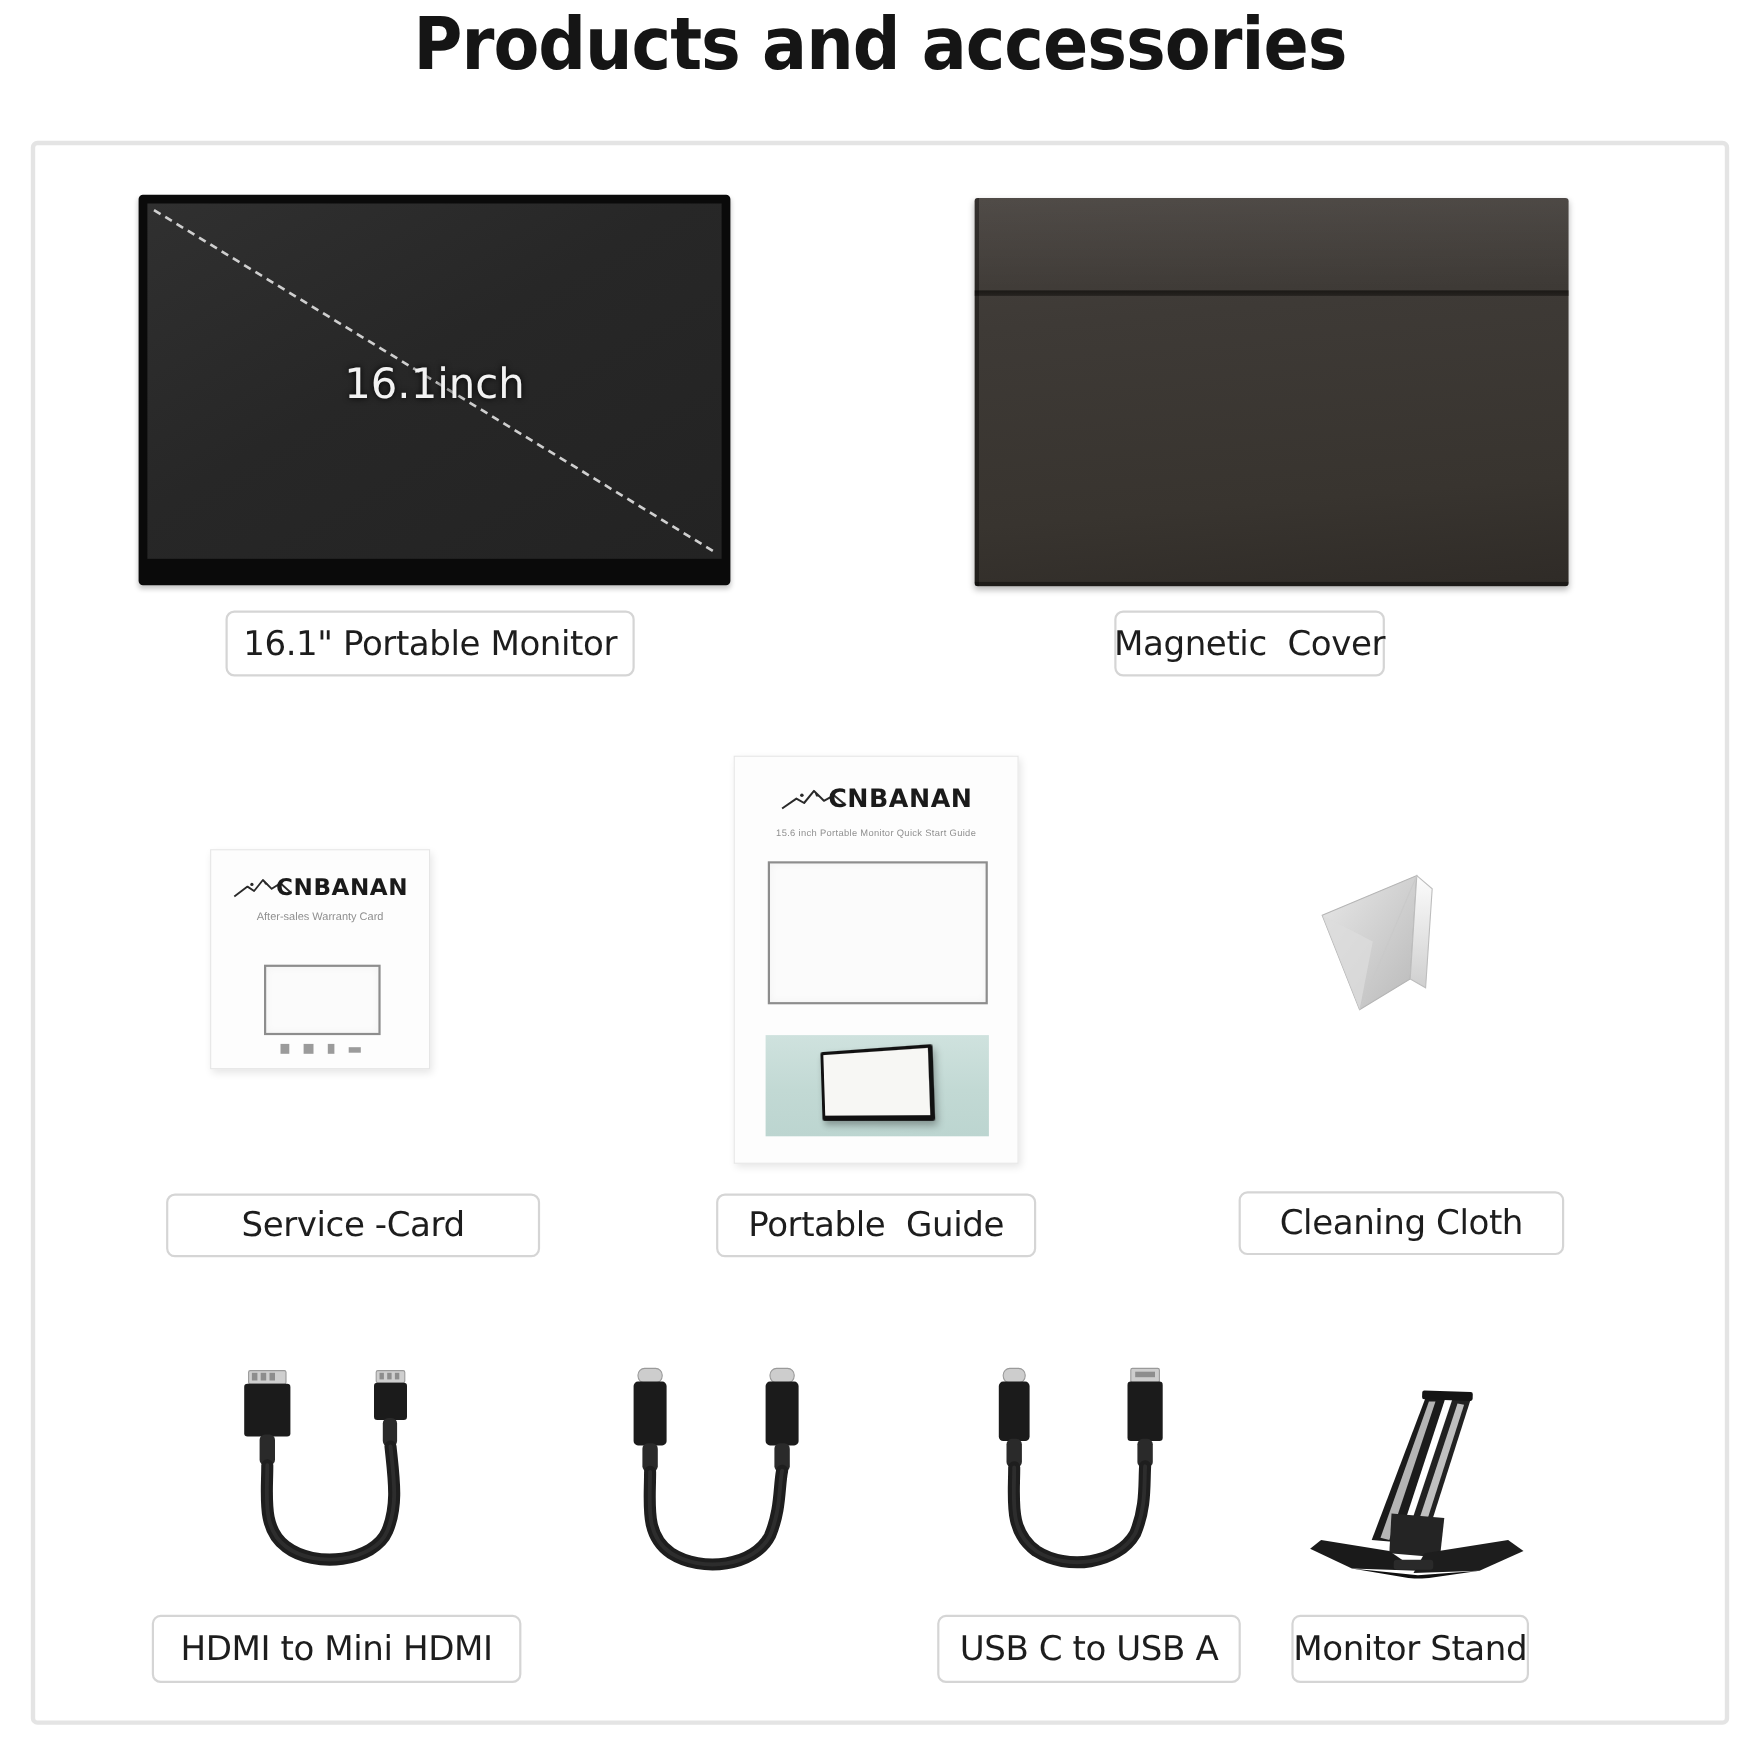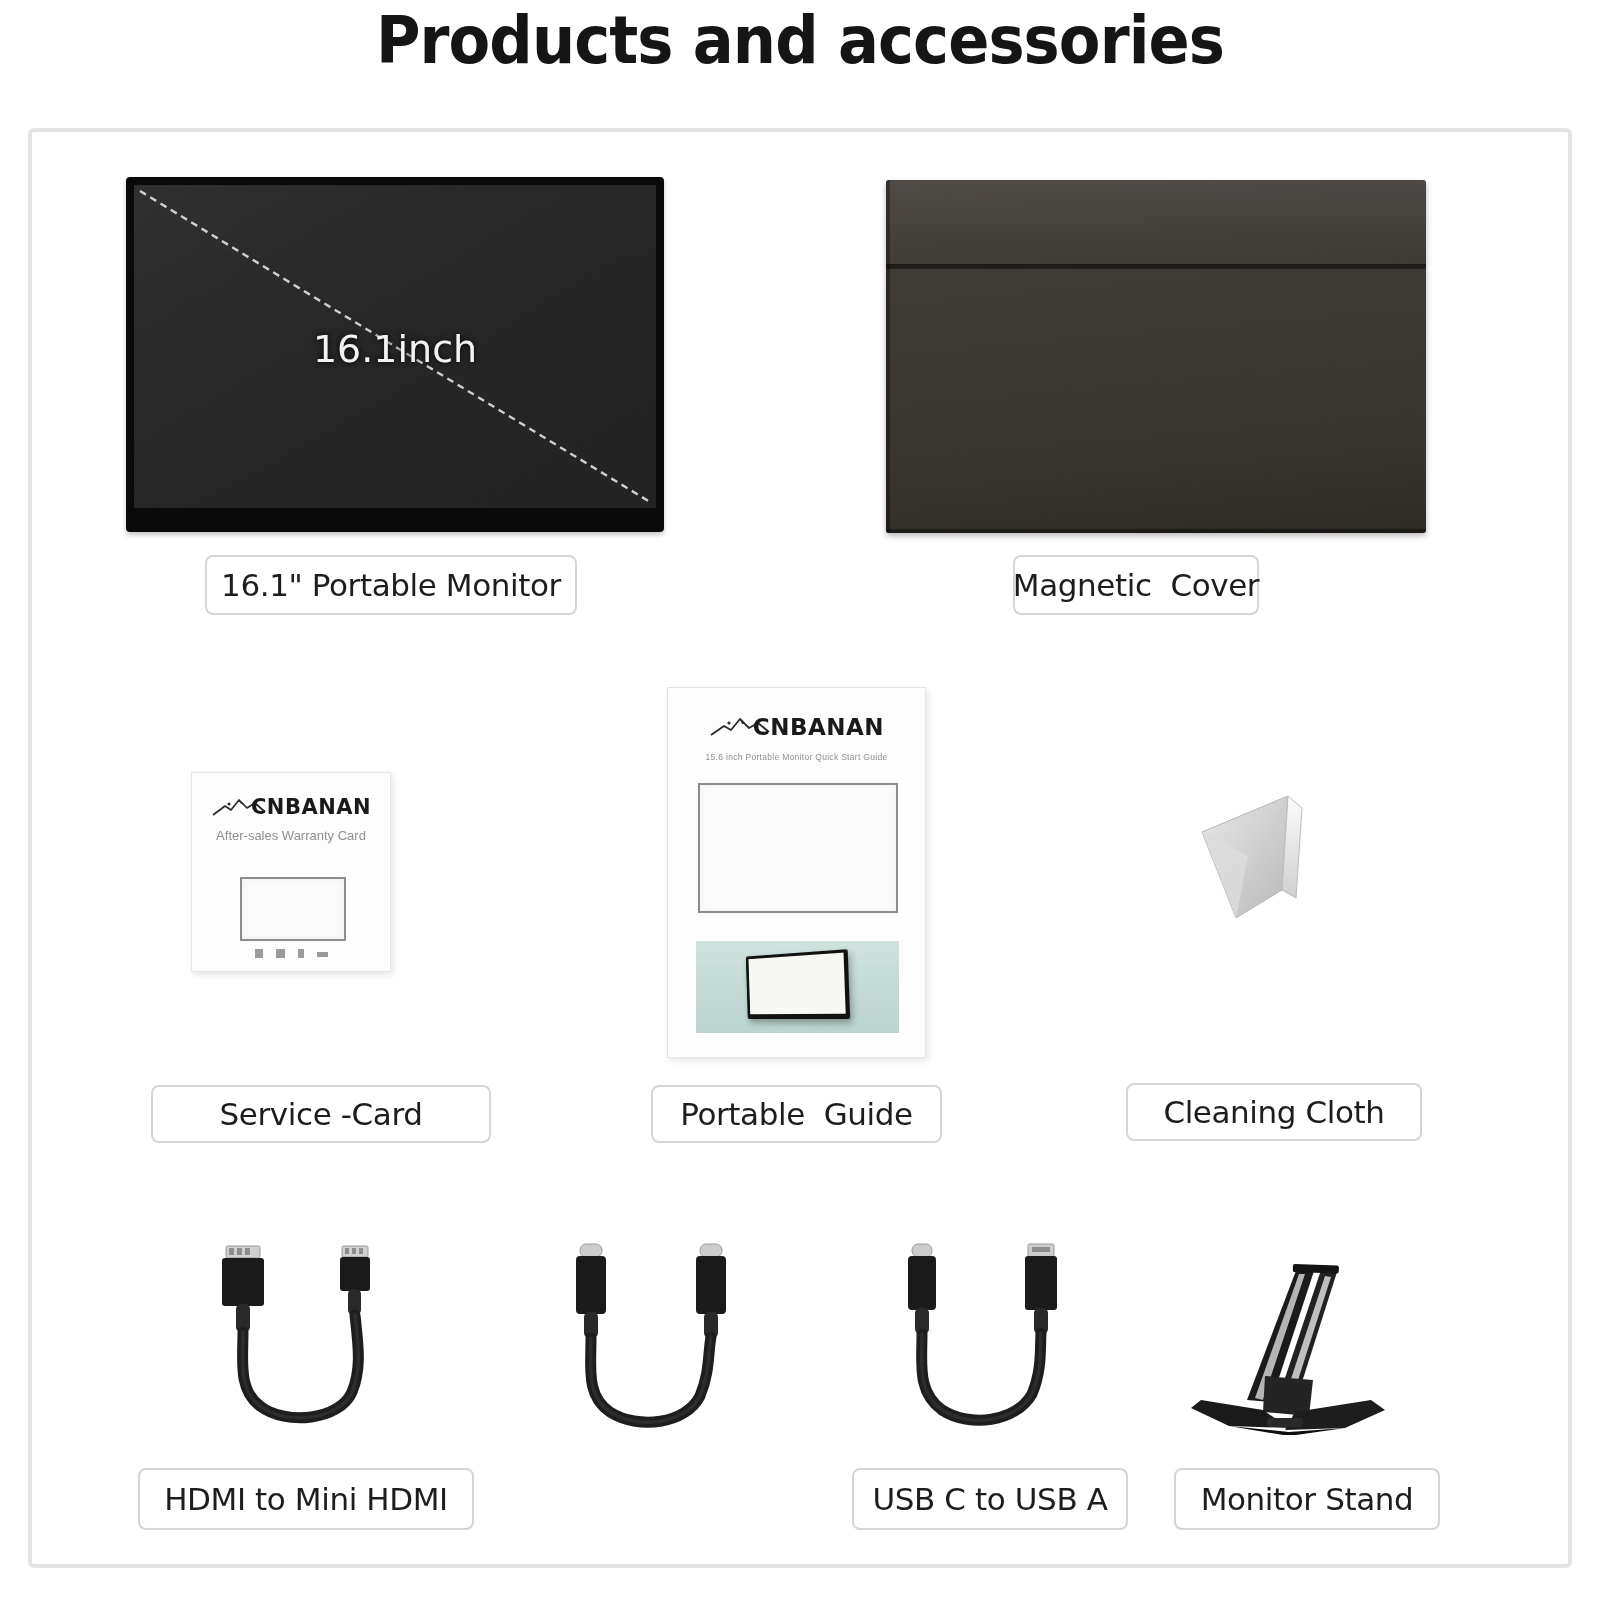--- a/index.html
+++ b/index.html
@@ -177,21 +177,21 @@
   <div class="paper svc">
     <div class="brandwrap" style="top:22px;">
       <div class="brandrow">
         <svg width="56" height="24" viewBox="0 0 56 24">
           <path d="M2 20 L14 11 L20 15 L28 5 L36 13 L44 8 L54 17" fill="none" stroke="#2a2a2a" stroke-width="1.7" stroke-linejoin="round"></path>
           <path d="M28 5 L33 9 L30 9 Z" fill="#2a2a2a"></path>
           <circle cx="18" cy="9" r="1.5" fill="#2a2a2a"></circle>
         </svg>
         <span class="brandtxt" style="font-size:21px;margin-left:-16px;">CNBANAN</span>
       </div>
-      <div class="subline" style="font-size:13px;margin-top:9px;">After-sales Warranty Card</div>
+      <div class="subline" style="font-size:10px;margin-top:9px;">After-sales Warranty Card</div>
     </div>
     <div class="innerbox" style="left:48px;top:104px;width:106px;height:64px;"></div>
     <div class="iconrow" style="left:0;right:0;top:176px;">
       <i style="width:8px;height:9px;"></i>
       <i style="width:9px;height:9px;"></i>
       <i style="width:6px;height:9px;"></i>
       <i style="width:11px;height:5px;margin-top:3px;"></i>
     </div>
   </div>
   <div class="cap" style="left:151px;top:1085px;width:340px;height:58px;">Service -Card</div>
@@ -296,15 +296,15 @@
       <rect x="108" y="14" width="46" height="8" rx="2" fill="#141414" transform="rotate(2 108 14)"></rect>
 
       <polygon points="80,126 128,130 124,166 78,162" fill="#242424"></polygon>
 
       <polygon points="78,160 16,150 6,158 44,176 104,178" fill="#1a1a1a"></polygon>
       <polygon points="110,162 186,150 200,160 160,178 100,180" fill="#1d1d1d"></polygon>
       <polygon points="44,176 104,182 160,178 104,186" fill="#0f0f0f"></polygon>
       <rect x="82" y="168" width="36" height="9" rx="3" fill="#2a2a2a"></rect>
     </svg>
   </div>
-  <div class="cap" style="left:1174px;top:1468px;width:266px;height:62px;">Monitor Stand</div>
+  <div class="cap" style="left:1174px;top:1468px;width:216px;height:62px;">Monitor Stand</div>
 
 </div>
 
 </body></html>

